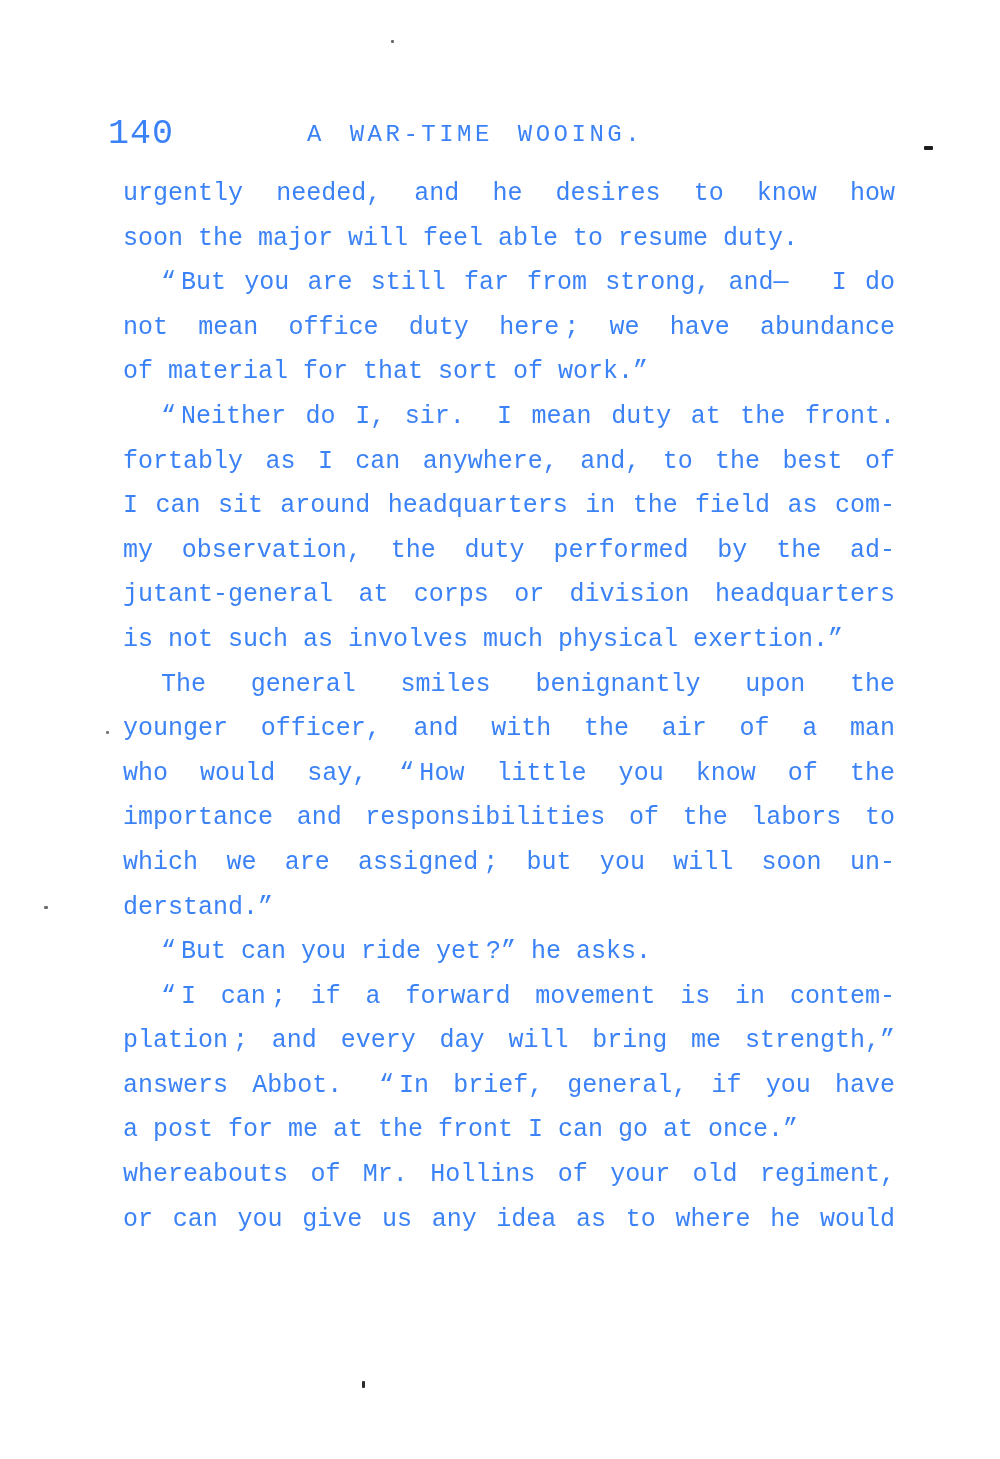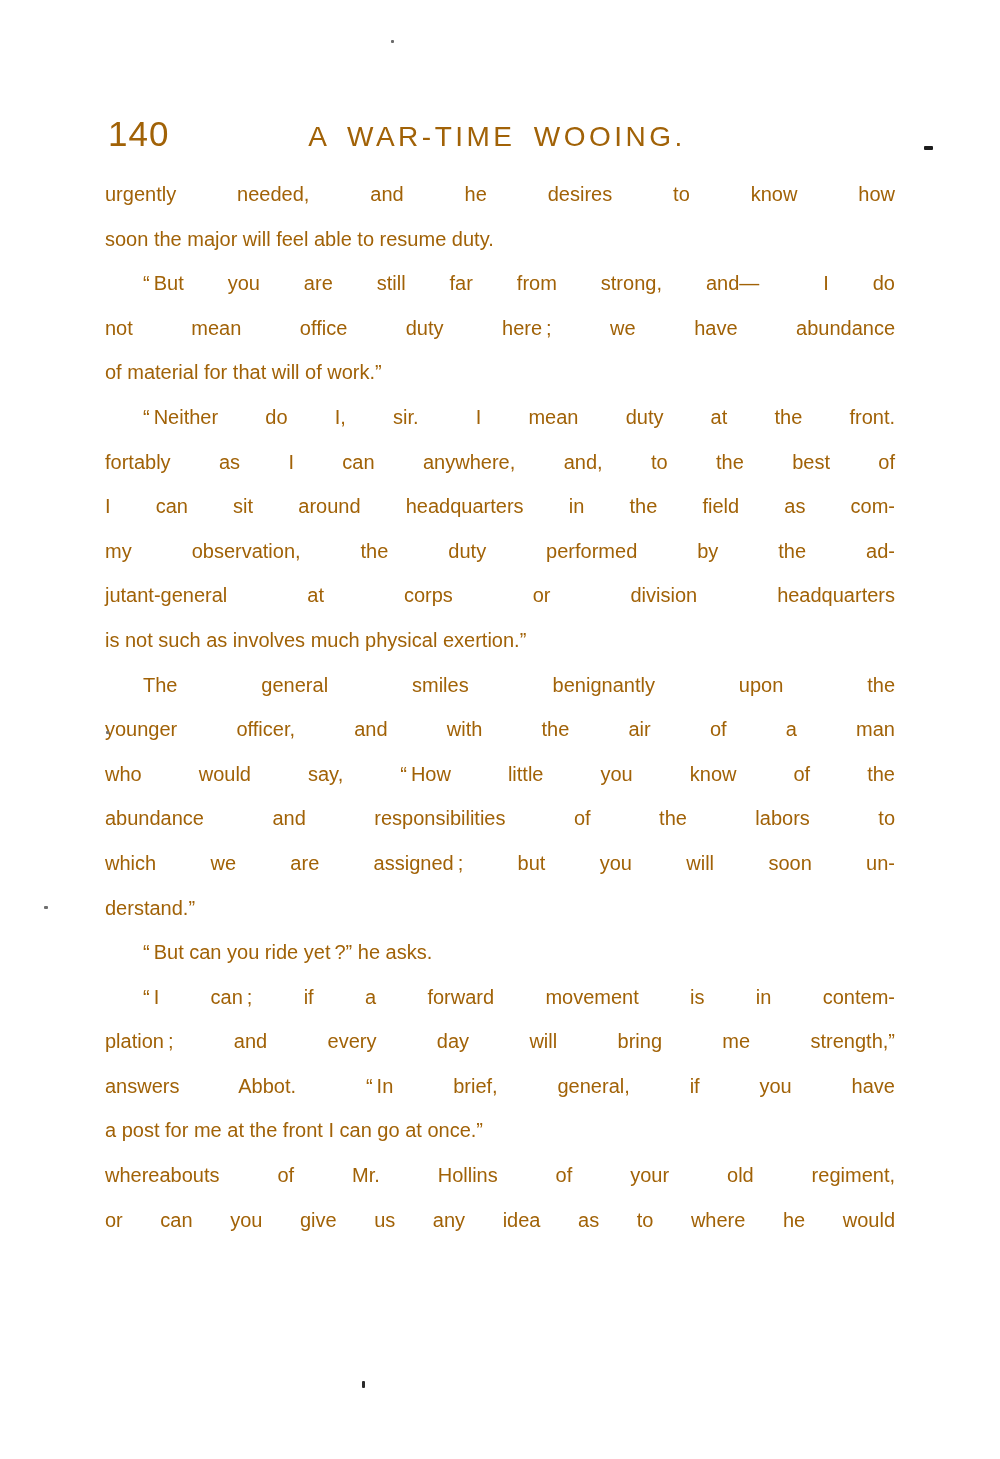--- a/index.html
+++ b/index.html
@@ -6,60 +6,61 @@
     margin: 0;
     padding: 0;
     background: #e9e9e9;
   }
   .book-page {
     position: relative;
     width: 1000px;
     height: 1459px;
     background: #ffffff;
     overflow: hidden;
-    font-family: Liberation Sans, sans-serif;
-    color: #a16207;
+    font-family: Liberation Mono, monospace;
+    color: #3b82f6;
   }
   .running-header {
     position: absolute;
     top: 110px;
     left: 105px;
     width: 790px;
     height: 46px;
   }
   .page-number {
     position: absolute;
     left: 3px;
     top: 4px;
     font-size: 35px;
     letter-spacing: 1px;
   }
   .running-title {
     position: absolute;
-    left: 392px;
+    left: 370px;
     top: 11px;
     transform: translateX(-50%);
-    font-size: 28px;
+    font-size: 24px;
     letter-spacing: 3.5px;
     word-spacing: 7px;
     white-space: nowrap;
   }
   .page-body {
     position: absolute;
     top: 172px;
     left: 105px;
     width: 790px;
   }
   .line {
-    font-size: 20px;
+    font-size: 25px;
     line-height: 44.6px;
     height: 44.6px;
     white-space: nowrap;
     text-align: justify;
     text-align-last: justify;
+    margin-left: 18px;
     -moz-text-align-last: justify;
   }
   .line.para-end {
     text-align-last: left;
     -moz-text-align-last: left;
   }
   .line.indent {
     text-indent: 38px;
   }
   .speck {
@@ -81,31 +82,31 @@
   <div class="running-header">
     <div class="page-number">140</div>
     <div class="running-title">A WAR-TIME WOOING.</div>
   </div>
 
   <div class="page-body">
       <div class="line">urgently needed, and he desires to know how</div>
       <div class="line para-end">soon the major will feel able to resume duty.</div>
       <div class="line indent">“ But you are still far from strong, and—  I do</div>
       <div class="line">not mean office duty here ; we have abundance</div>
-      <div class="line para-end">of material for that will of work.”</div>
+      <div class="line para-end">of material for that sort of work.”</div>
       <div class="line indent">“ Neither do I, sir.  I mean duty at the front.</div>
       <div class="line">fortably as I can anywhere, and, to the best of</div>
       <div class="line">I can sit around headquarters in the field as com-</div>
       <div class="line">my observation, the duty performed by the ad-</div>
       <div class="line">jutant-general at corps or division headquarters</div>
       <div class="line para-end">is not such as involves much physical exertion.”</div>
       <div class="line indent">The general smiles benignantly upon the</div>
       <div class="line">younger officer, and with the air of a man</div>
       <div class="line">who would say, “ How little you know of the</div>
-      <div class="line">abundance and responsibilities of the labors to</div>
+      <div class="line">importance and responsibilities of the labors to</div>
       <div class="line">which we are assigned ; but you will soon un-</div>
       <div class="line para-end">derstand.”</div>
       <div class="line indent para-end">“ But can you ride yet ?” he asks.</div>
       <div class="line indent">“ I can ; if a forward movement is in contem-</div>
       <div class="line">plation ; and every day will bring me strength,”</div>
       <div class="line">answers Abbot.  “ In brief, general, if you have</div>
       <div class="line para-end">a post for me at the front I can go at once.”</div>
       <div class="line">whereabouts of Mr. Hollins of your old regiment,</div>
       <div class="line">or can you give us any idea as to where he would</div>
     </div>

